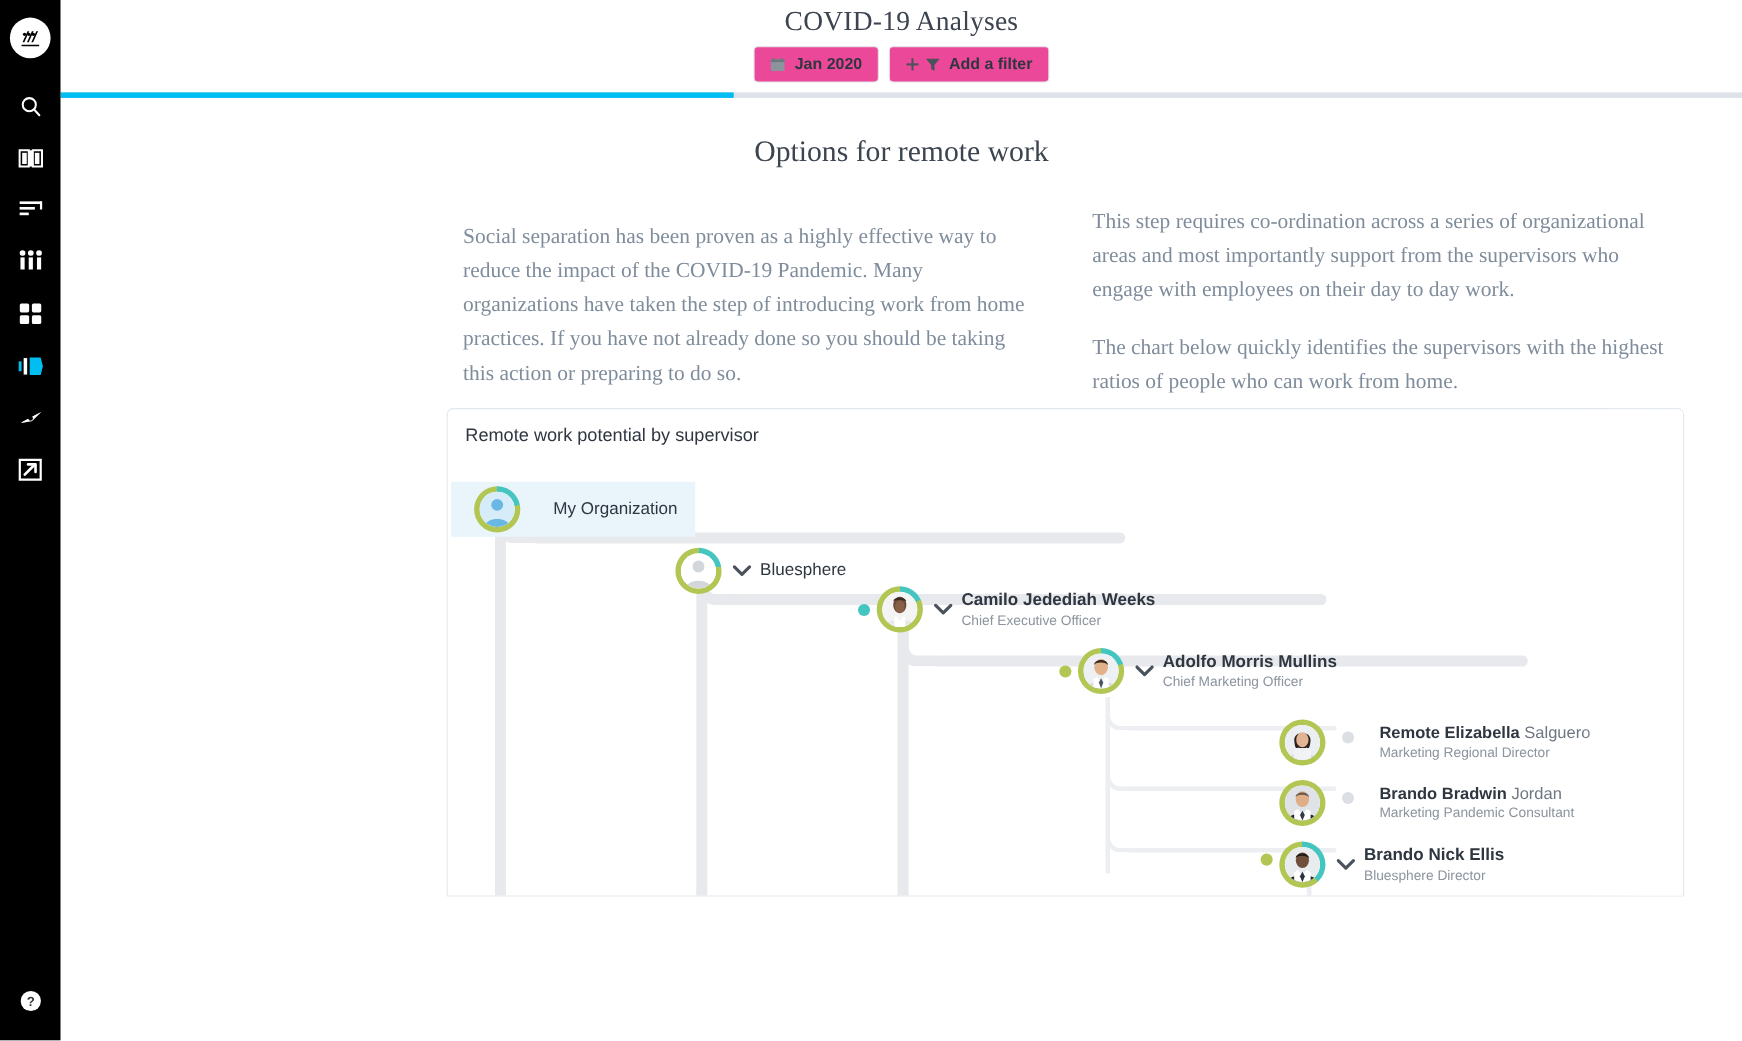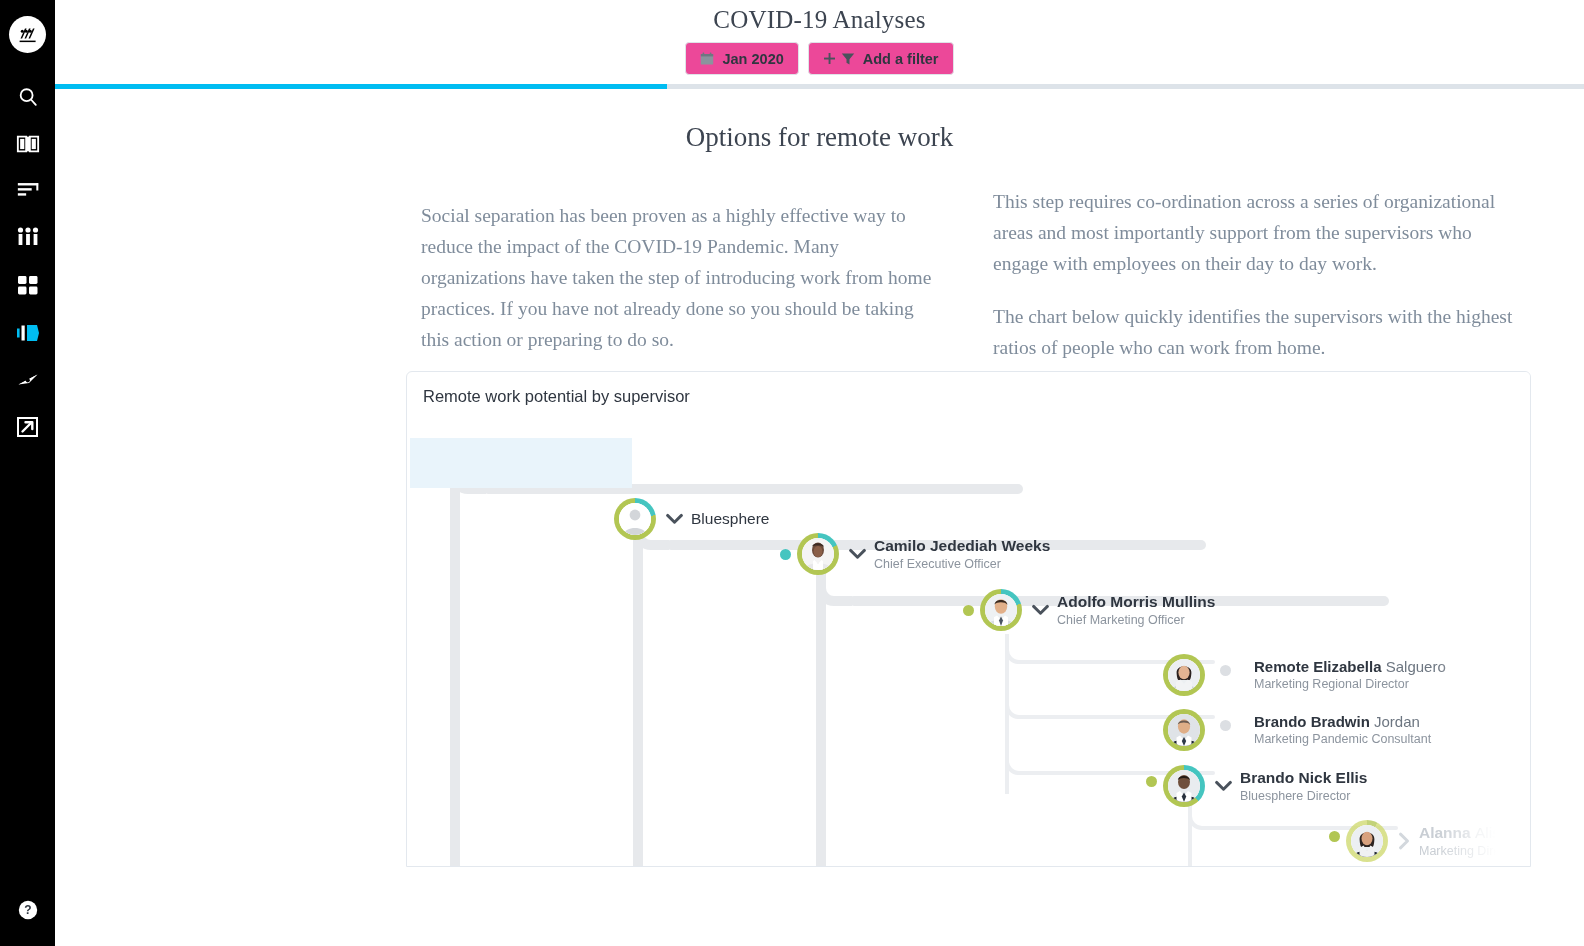--- a/index.html
+++ b/index.html
@@ -68,21 +68,21 @@
   .para-col{
     position:absolute; font-family:"Liberation Serif", serif;
     font-size:19.5px; line-height:31px; color:#7f8c9b;
   }
   #col-left{ left:366px; top:111px; width:525px; }
   #col-right{ left:938px; top:97px; width:525px; }
   #col-right p{ margin:0 0 22px 0; }
 
   
   #chart-card{
-    position:absolute; left:351px; top:282px; width:1125px; height:496px;
+    position:absolute; left:351px; top:282px; width:1125px; height:444px;
     border:1px solid #e3e8ee; border-top-left-radius:6px; border-top-right-radius:6px;
     background:#fff; overflow:hidden;
   }
   #chart-card-title{
     position:absolute; left:16px; top:15px;
     font-size:16.5px; color:#2f3640; font-weight:normal;
   }
 
   #tree{ position:absolute; left:0; top:0; width:1125px; height:575px; }
   .elbow{
@@ -307,20 +307,36 @@
       <div class="elbow-thin" style="left:598px; top:262px; width:22px; height:141px;"></div>
       <div class="hbar-thin" style="left:618px; top:399px; width:190px;"></div>
 
       <div class="stem-thin" style="left:781px; top:430px; height:105px;"></div>
       <div class="elbow-thin" style="left:781px; top:430px; width:22px; height:28px;"></div>
       <div class="hbar-thin" style="left:801px; top:454px; width:190px;"></div>
       <div class="elbow-thin" style="left:781px; top:430px; width:22px; height:83px;"></div>
       <div class="hbar-thin" style="left:801px; top:509px; width:190px;"></div>
 
       <div class="node-hl" style="position:absolute;left:3px;top:66px;width:222px;height:50px;"></div>
+      <div class="node" style="left:24px; top:70px;">
+        <div class="avatar-wrap">
+          <div class="ring" style="background:conic-gradient(#45c5c0 0turn 0.22turn, #b2c653 0.22turn 1turn);"></div>
+          <div class="ring-inner">
+            <svg class="ph" viewBox="0 0 32 32">
+              <rect width="32" height="32" fill="#d6ecf8"></rect>
+              <circle cx="16" cy="12" r="5.4" fill="#69b7e3"></circle>
+              <path d="M4.5 32 C5.5 22.5 26.5 22.5 27.5 32 Z" fill="#69b7e3"></path>
+            </svg>
+          </div>
+        </div>
+        <div class="chev" style="width:12px;margin-left:12px;margin-right:6px;"></div>
+        <div class="labels">
+          <div class="nm nm-big" style="font-weight:normal;">My Organization</div>
+        </div>
+      </div>
 
       <div class="node" style="left:207px; top:126px;">
         <div class="avatar-wrap">
           <div class="ring" style="background:conic-gradient(#45c5c0 0turn 0.22turn, #b2c653 0.22turn 1turn);"></div>
           <div class="ring-inner">
             <svg class="ph" viewBox="0 0 32 32">
               <rect width="32" height="32" fill="#ffffff"></rect>
               <circle cx="16" cy="12" r="5.4" fill="#d3d6da"></circle>
               <path d="M4.5 32 C5.5 22.5 26.5 22.5 27.5 32 Z" fill="#d3d6da"></path>
             </svg>

